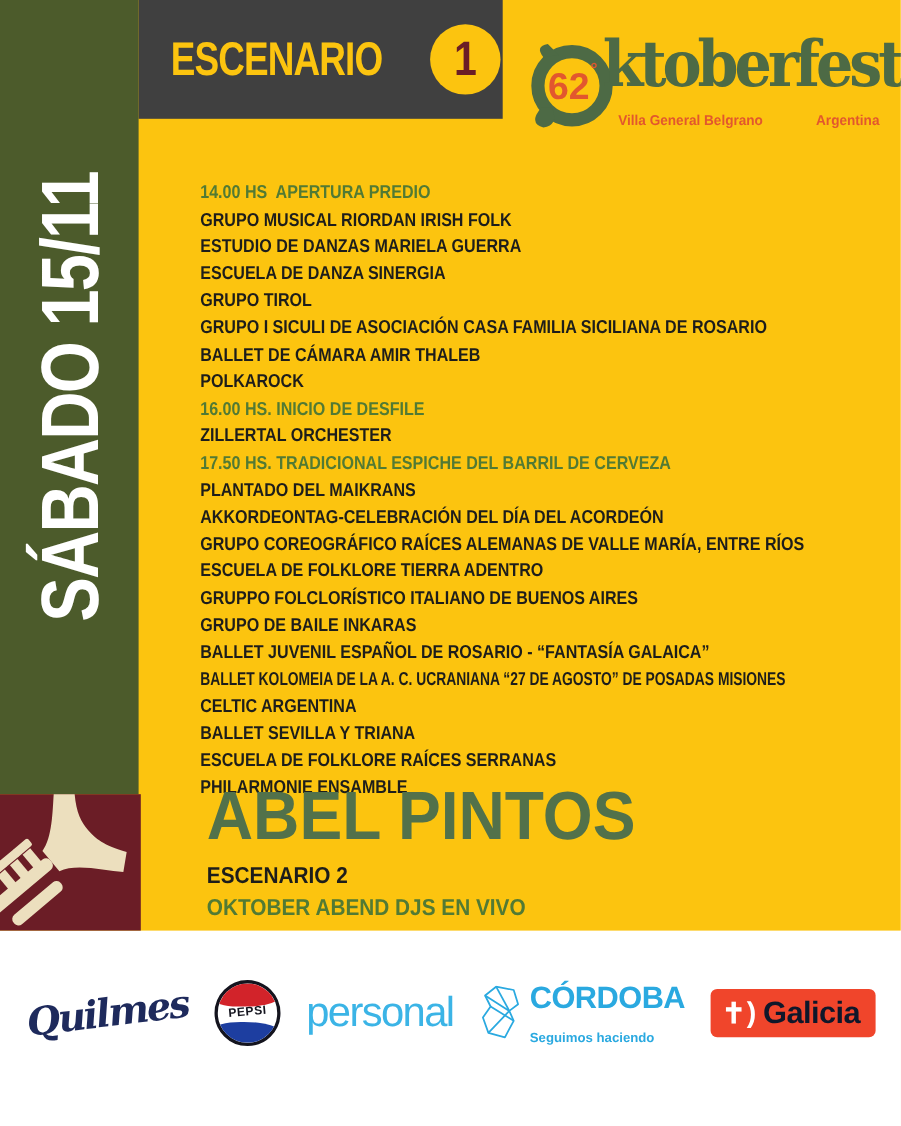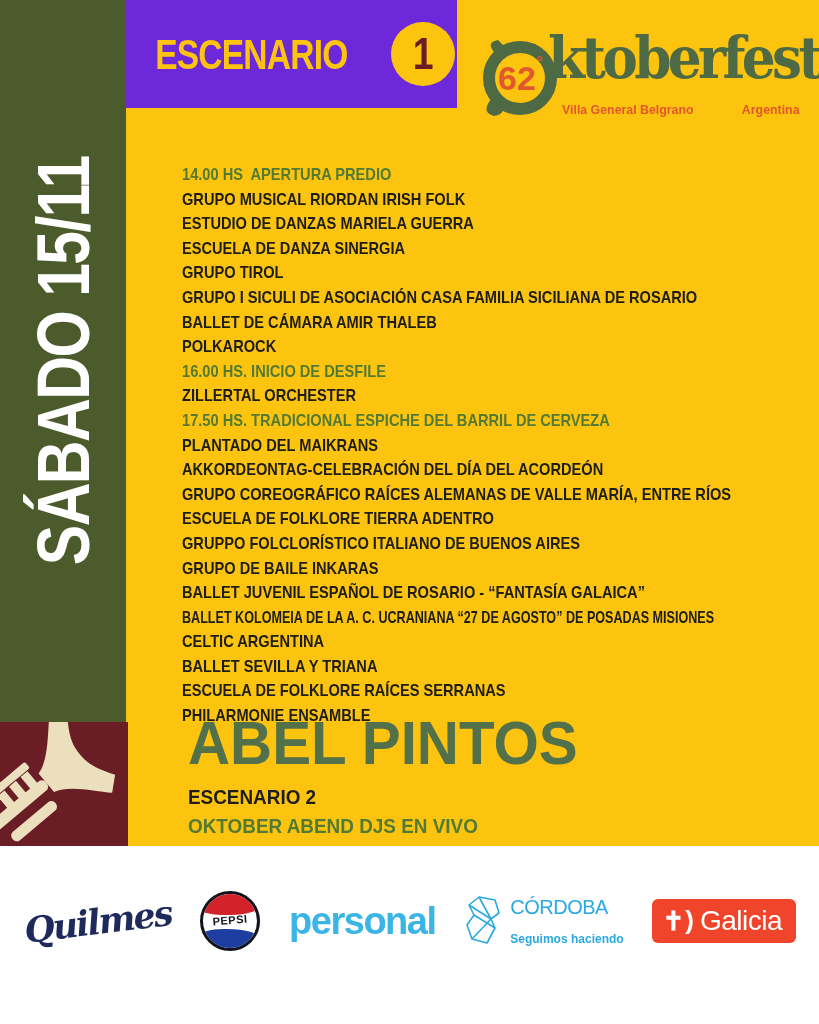--- a/index.html
+++ b/index.html
@@ -7,21 +7,21 @@
           font-family:"Liberation Sans",sans-serif;}
   
   .yellow-bg{position:absolute;left:0;top:0;width:819px;height:846px;background:#fcc40f;}
   .sidebar{position:absolute;left:0;top:0;width:126px;height:722px;background:#4c5b2b;}
   .sidebar-text{position:absolute;left:0;top:722px;width:722px;height:126px;
                 transform:rotate(-90deg);transform-origin:0 0;
                 display:flex;align-items:center;justify-content:center;
                 color:#ffffff;font-weight:800;font-size:74px;letter-spacing:-2px;
                 white-space:pre;transform-origin:0 0;}
   .sidebar-text span{display:inline-block;transform:scaleX(0.82);}
-  .banner{position:absolute;left:126px;top:0;width:331px;height:108px;background:#6d28d9;
+  .banner{position:absolute;left:126px;top:0;width:331px;height:108px;background:#404040;
           display:flex;align-items:center;justify-content:center;gap:16px;}
   .banner-label{color:#fcc40f;font-size:43px;font-weight:800;transform:scaleX(0.78);
                 letter-spacing:-1px;white-space:pre;}
   .stage-circle{width:64px;height:64px;border-radius:50%;background:#fcc40f;
                 display:flex;align-items:center;justify-content:center;flex:none;}
   .stage-circle .num{color:#6b1d26;font-size:44px;font-weight:800;transform:scaleX(0.85);}
   
   .logo{position:absolute;left:478px;top:32px;width:335px;height:92px;}
   .logo-swirl{position:absolute;left:0;top:2px;}
   .logo-word{position:absolute;left:70px;top:-8px;font-family:"DejaVu Serif",serif;
@@ -54,34 +54,34 @@
   .quilmes{font-family:"DejaVu Serif",serif;font-style:italic;font-weight:700;
            font-size:35px;color:#1e2a5c;transform:rotate(-7deg);letter-spacing:-2px;}
   .pepsi{width:54px;height:54px;border-radius:50%;border:3px solid #14141e;
          position:relative;background:#ffffff;overflow:hidden;flex:none;}
   .pepsi .top{position:absolute;top:0;left:-4px;right:-4px;height:21px;background:#d2232a;
               border-radius:0 0 50% 35%;}
   .pepsi .bot{position:absolute;bottom:0;left:-4px;right:-4px;height:19px;background:#1d3ea0;
               border-radius:40% 55% 0 0;}
   .pepsi .word{position:absolute;top:20px;left:0;right:0;text-align:center;font-size:11px;
                font-weight:800;letter-spacing:.5px;color:#14141e;transform:rotate(-5deg);}
-  .personal{font-size:38px;font-weight:700;color:#3bb4e6;letter-spacing:-1.5px;}
+  .personal{font-size:38px;font-weight:400;color:#3bb4e6;letter-spacing:-1.5px;}
   .bancor{display:flex;align-items:center;gap:6px;}
   .bancor .bar{width:6px;height:33px;background:#f1562b;}
   .bancor .name{font-size:31px;font-weight:800;color:#17453a;letter-spacing:-1px;
                 transform:scaleX(0.95);transform-origin:left center;}
   .cordoba{display:flex;align-items:center;gap:8px;}
   .cordoba .txt{display:flex;flex-direction:column;line-height:1;}
-  .cordoba .name{font-size:20px;font-weight:400;color:#2aa9e0;letter-spacing:-0.5px;}
+  .cordoba .name{font-size:28px;font-weight:700;color:#2aa9e0;letter-spacing:-0.5px;}
   .cordoba .tag{font-size:12px;font-weight:700;color:#2aa9e0;margin-top:16px;}
   .galicia{background:#f0452b;border-radius:6px;height:44px;display:flex;align-items:center;
            padding:0 14px 0 10px;}
   .galicia .cross{color:#ffffff;font-size:26px;font-weight:700;line-height:1;}
   .galicia .paren{color:#ffffff;font-size:26px;font-weight:700;margin:0 6px 2px 1px;}
-  .galicia .name{color:#ffffff;font-size:28px;font-weight:400;letter-spacing:-0.5px;}
+  .galicia .name{color:#0f172a;font-size:28px;font-weight:700;letter-spacing:-0.5px;}
 </style>
 </head>
 <body>
 
 <div class="poster">
 
   <div class="yellow-bg"></div>
 
   <div class="sidebar"></div>
   <div class="sidebar-text">

